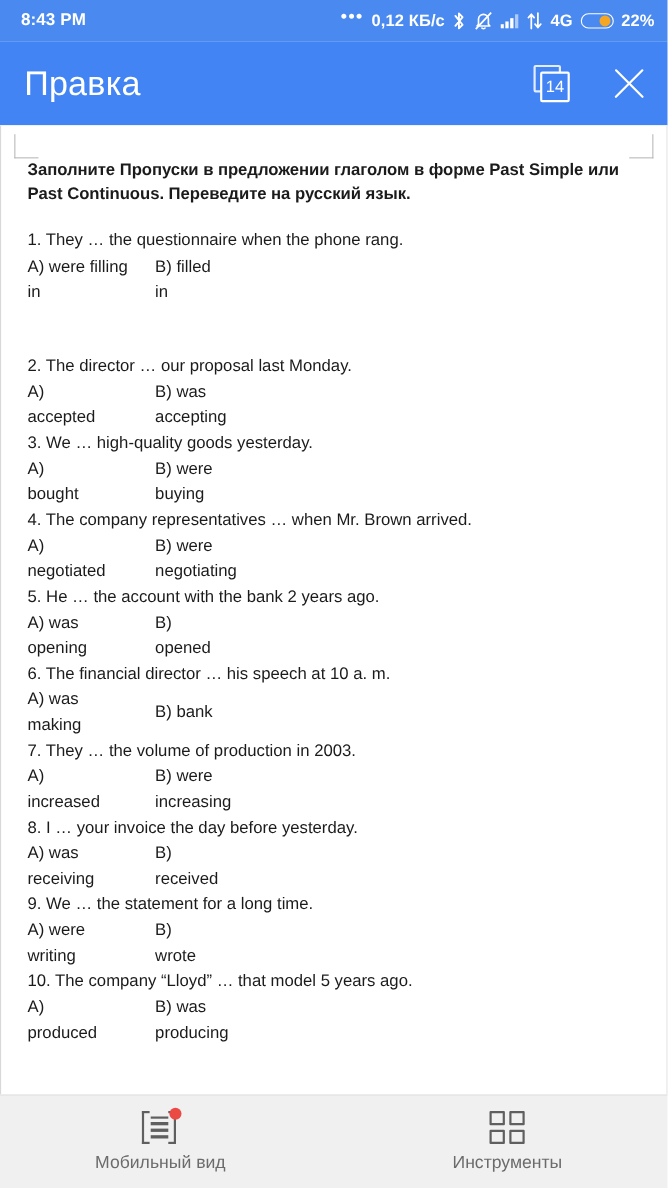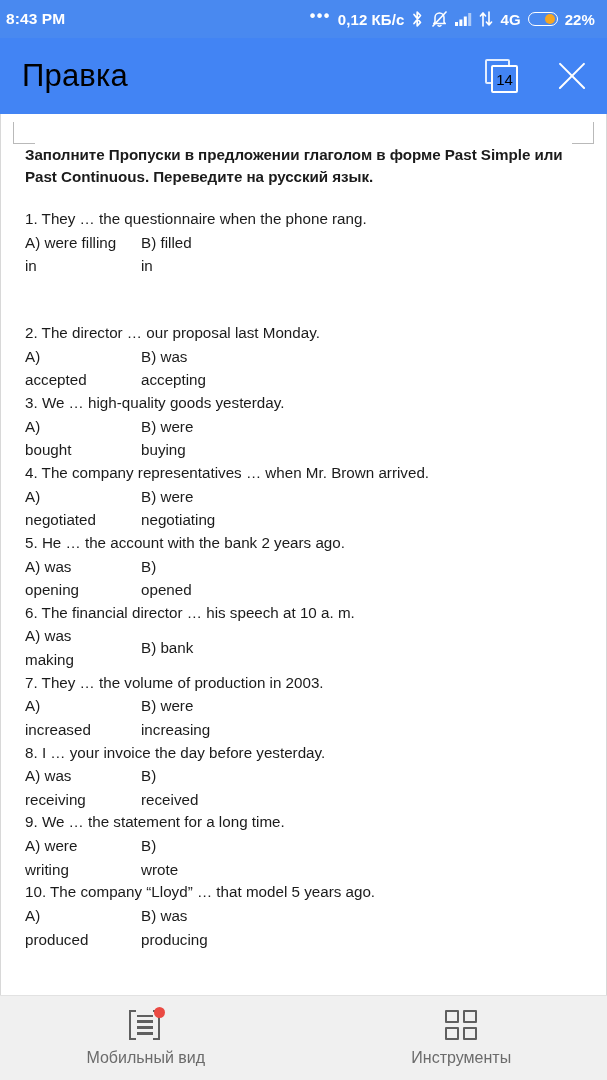--- a/index.html
+++ b/index.html
@@ -10,21 +10,21 @@
     overflow:hidden;
     position:relative;
   }
 
   
   .statusbar {
     height:38px;
     background:#4989f0;
     display:flex;
     align-items:center;
-    padding:0 12px 0 6px;
+    padding:0 12px 0 19px;
     color:#ffffff;
     font-size:15.5px;
     font-weight:bold;
     letter-spacing:0.1px;
   }
   .sb-clock { font-size:15.5px; font-weight:bold; }
   .sb-right {
     margin-left:auto;
     display:flex;
     align-items:center;
@@ -58,21 +58,21 @@
   }
   .sb-pct { font-size:15px; font-weight:bold; }
 
   
   .appbar {
     height:76px;
     background:#4284f4;
     display:flex;
     align-items:center;
     padding:0 18px 0 22px;
-    color:#000000;
+    color:#ffffff;
   }
   .app-title {
     font-size:31px;
     font-weight:400;
     letter-spacing:0.2px;
   }
   .appbar-actions {
     margin-left:auto;
     display:flex;
     align-items:center;

